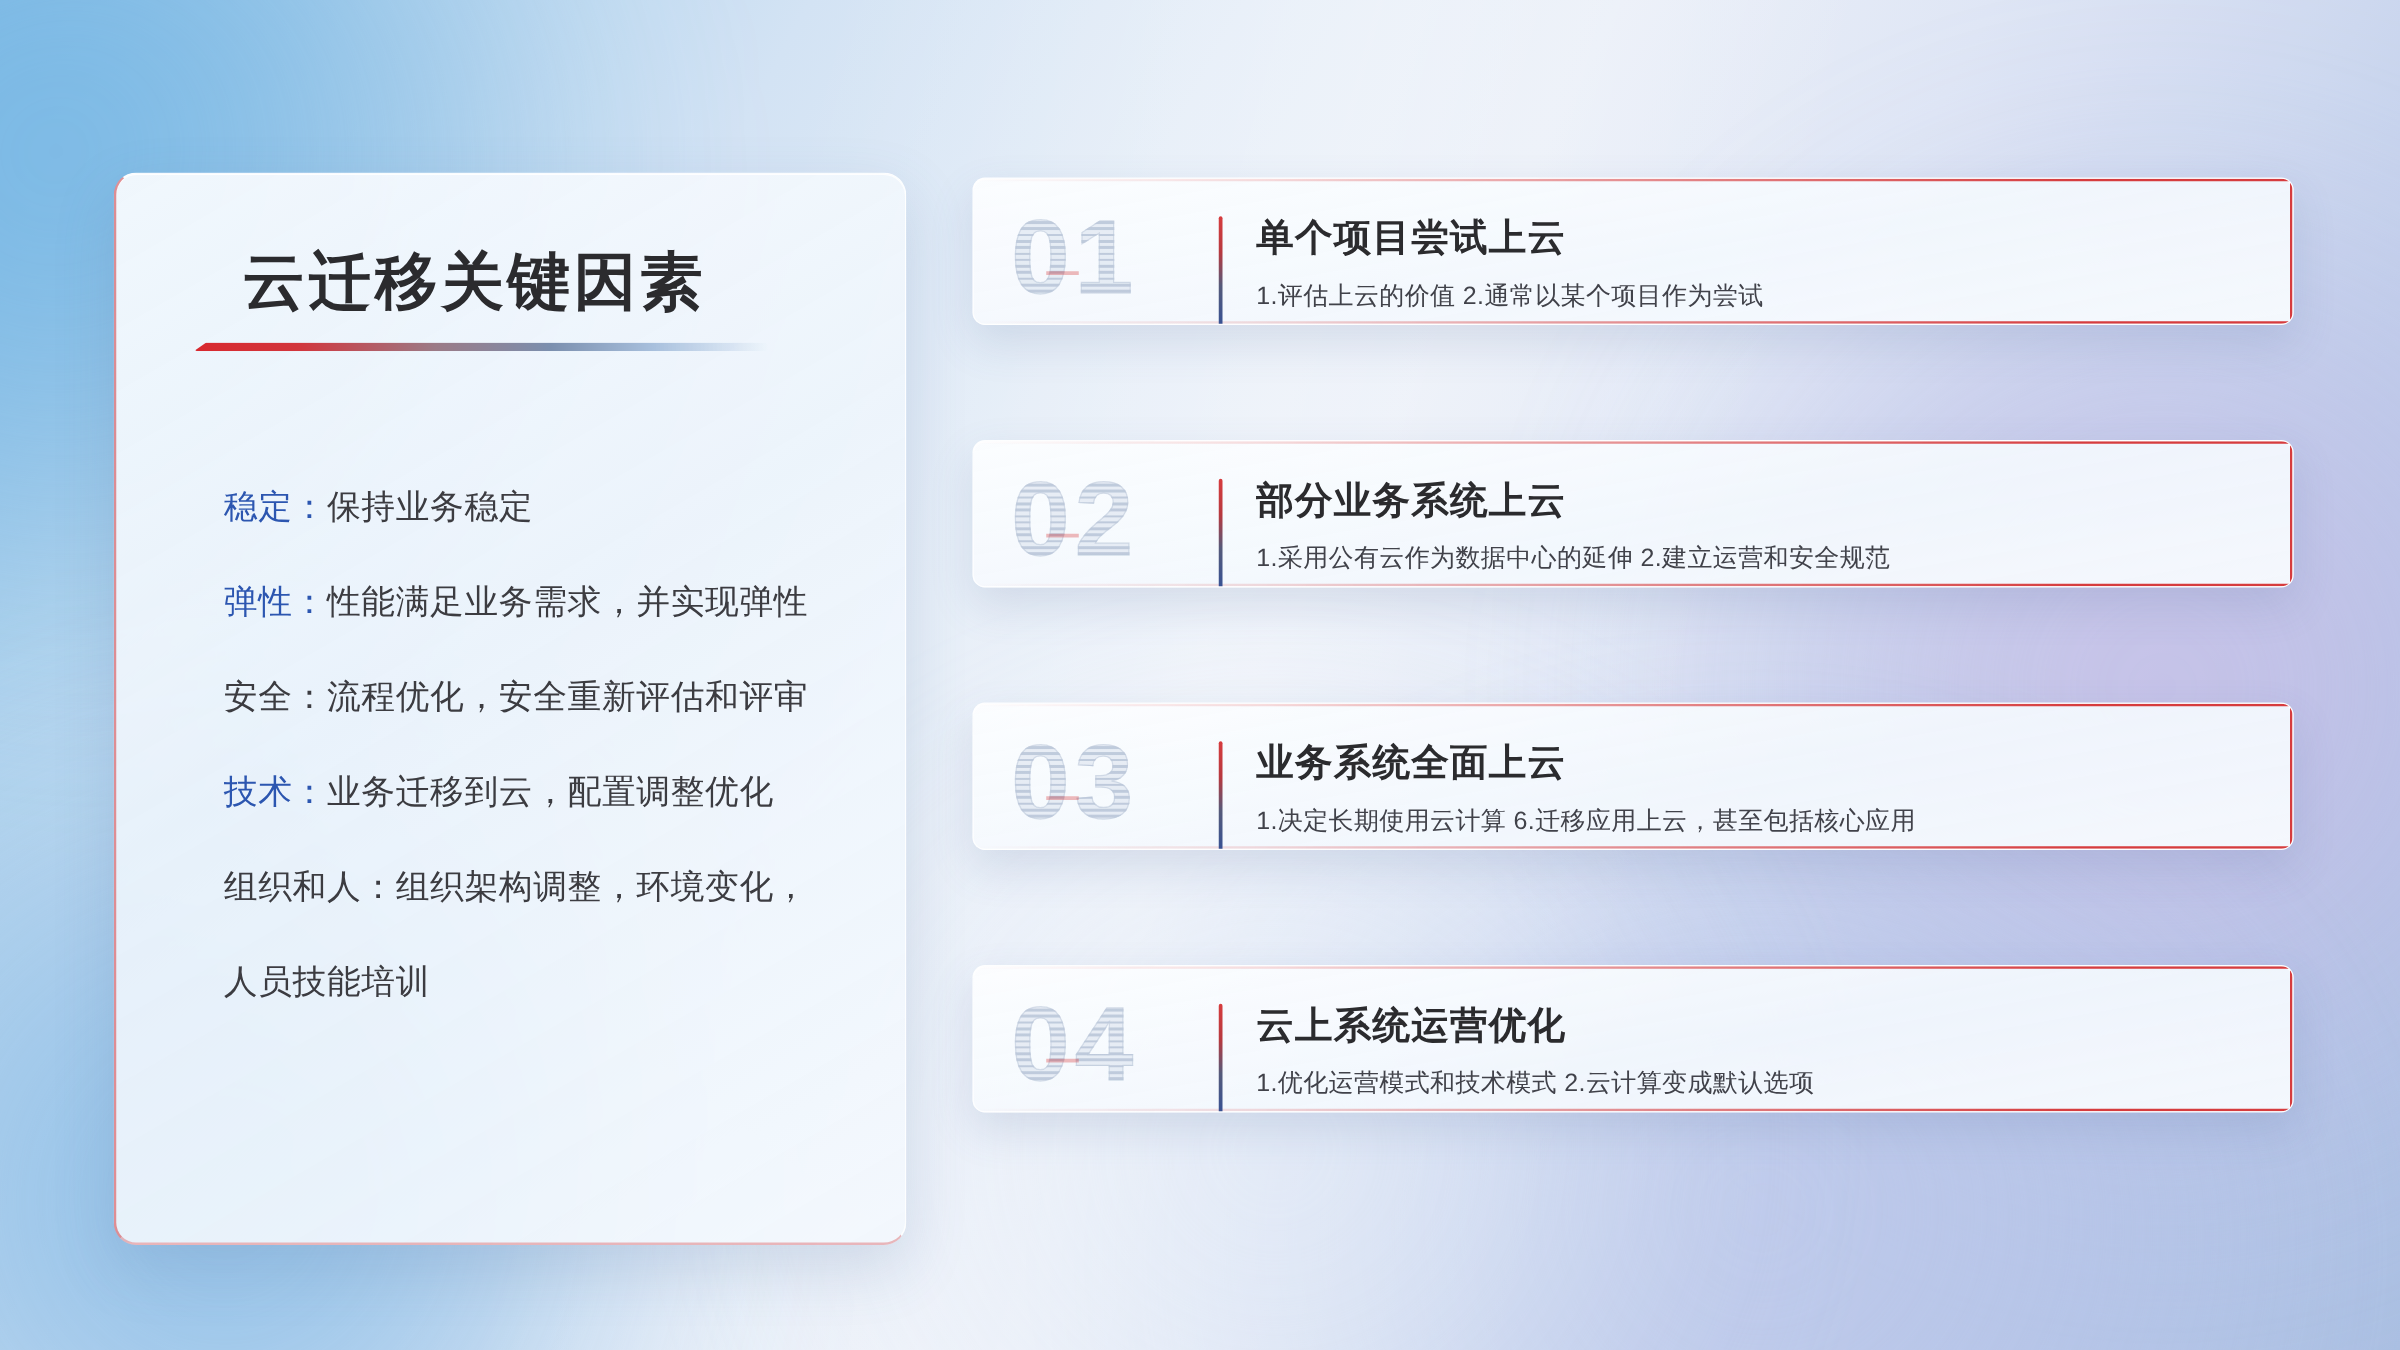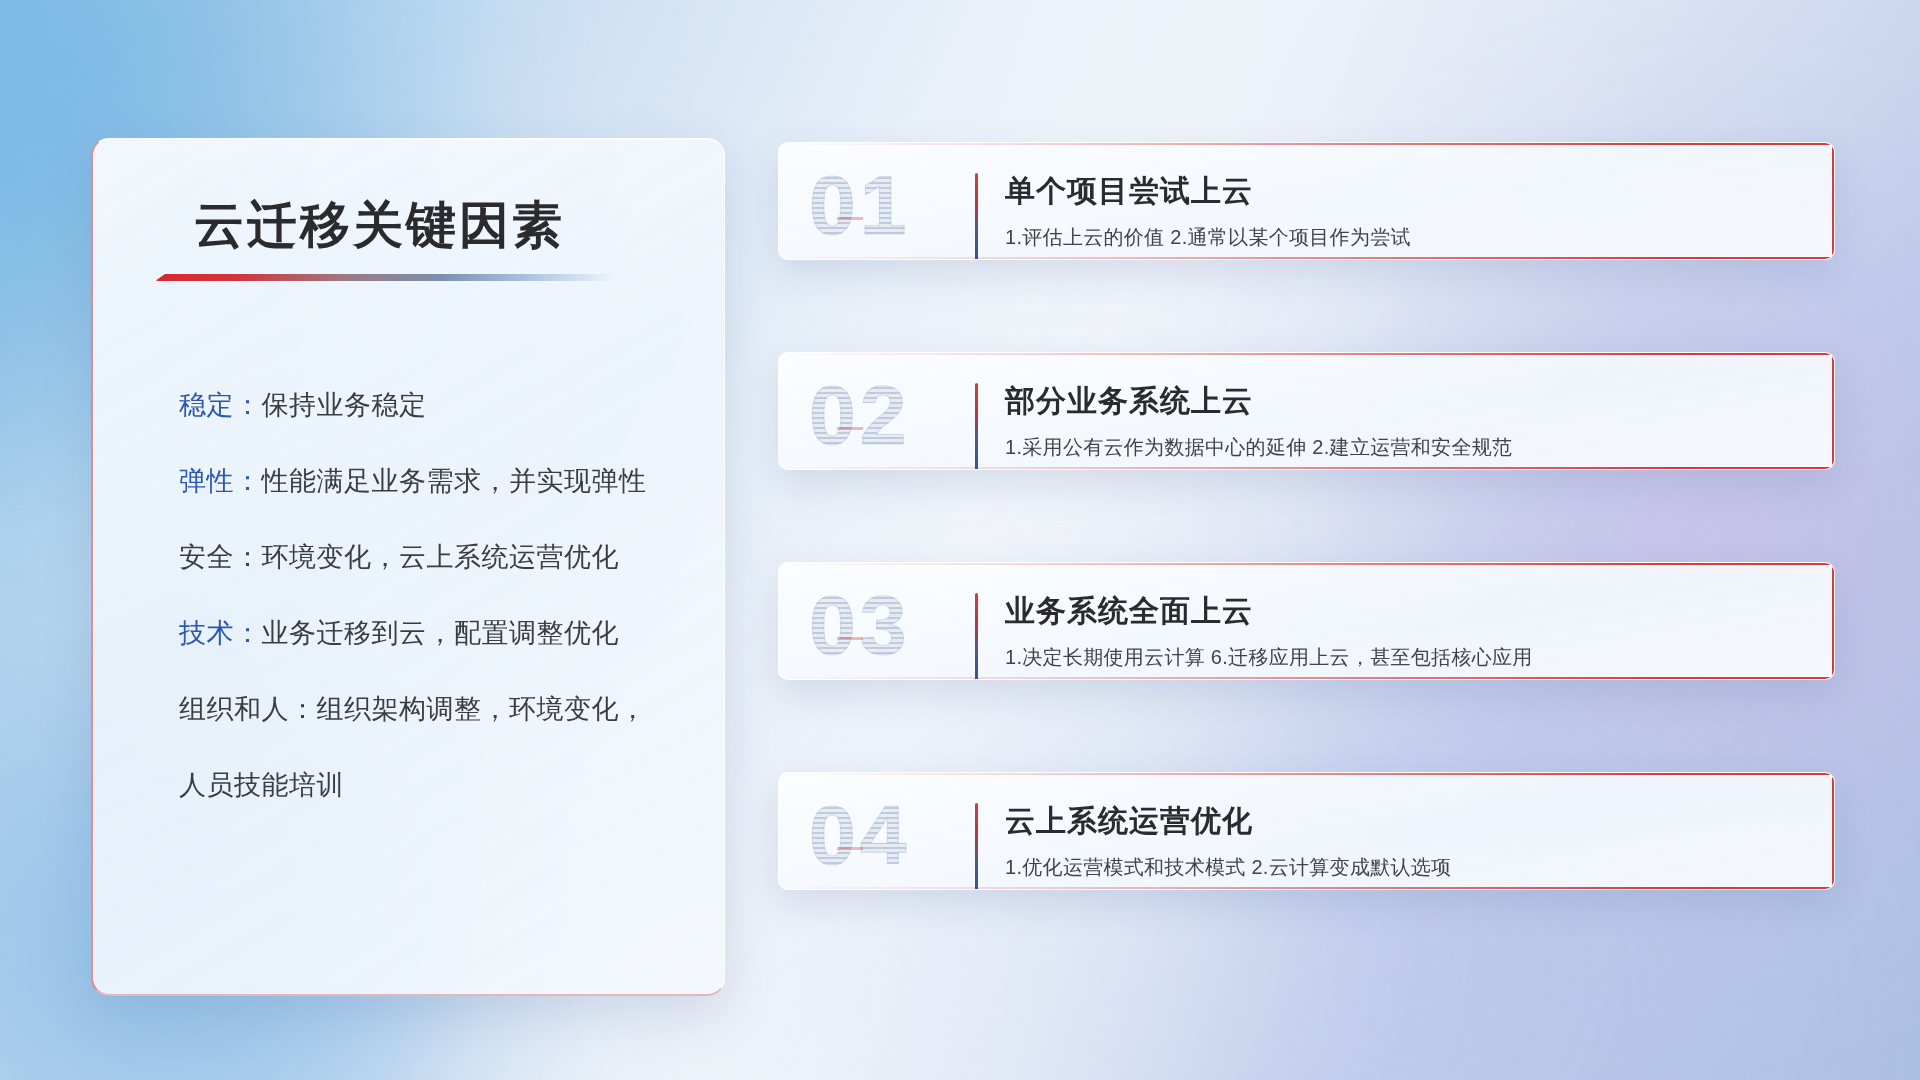--- a/index.html
+++ b/index.html
@@ -162,21 +162,21 @@
     <div id="title-rule"></div>
 
     <div id="left-list">
       <div class="li-row">
         <span class="li-key">稳定：</span><span>保持业务稳定</span>
       </div>
       <div class="li-row">
         <span class="li-key">弹性：</span><span>性能满足业务需求，并实现弹性</span>
       </div>
       <div class="li-row">
-        <span class="li-key plain">安全：</span><span>环境变化，云上系统运营优化</span>
+        <span class="li-key plain">安全：</span><span>流程优化，安全重新评估和评审</span>
       </div>
       <div class="li-row">
         <span class="li-key">技术：</span><span>业务迁移到云，配置调整优化</span>
       </div>
       <div class="li-row">
         <span class="li-key plain">组织和人：</span><span>组织架构调整，环境变化，</span>
       </div>
       <div class="li-row">
         <span>人员技能培训</span>
       </div>

